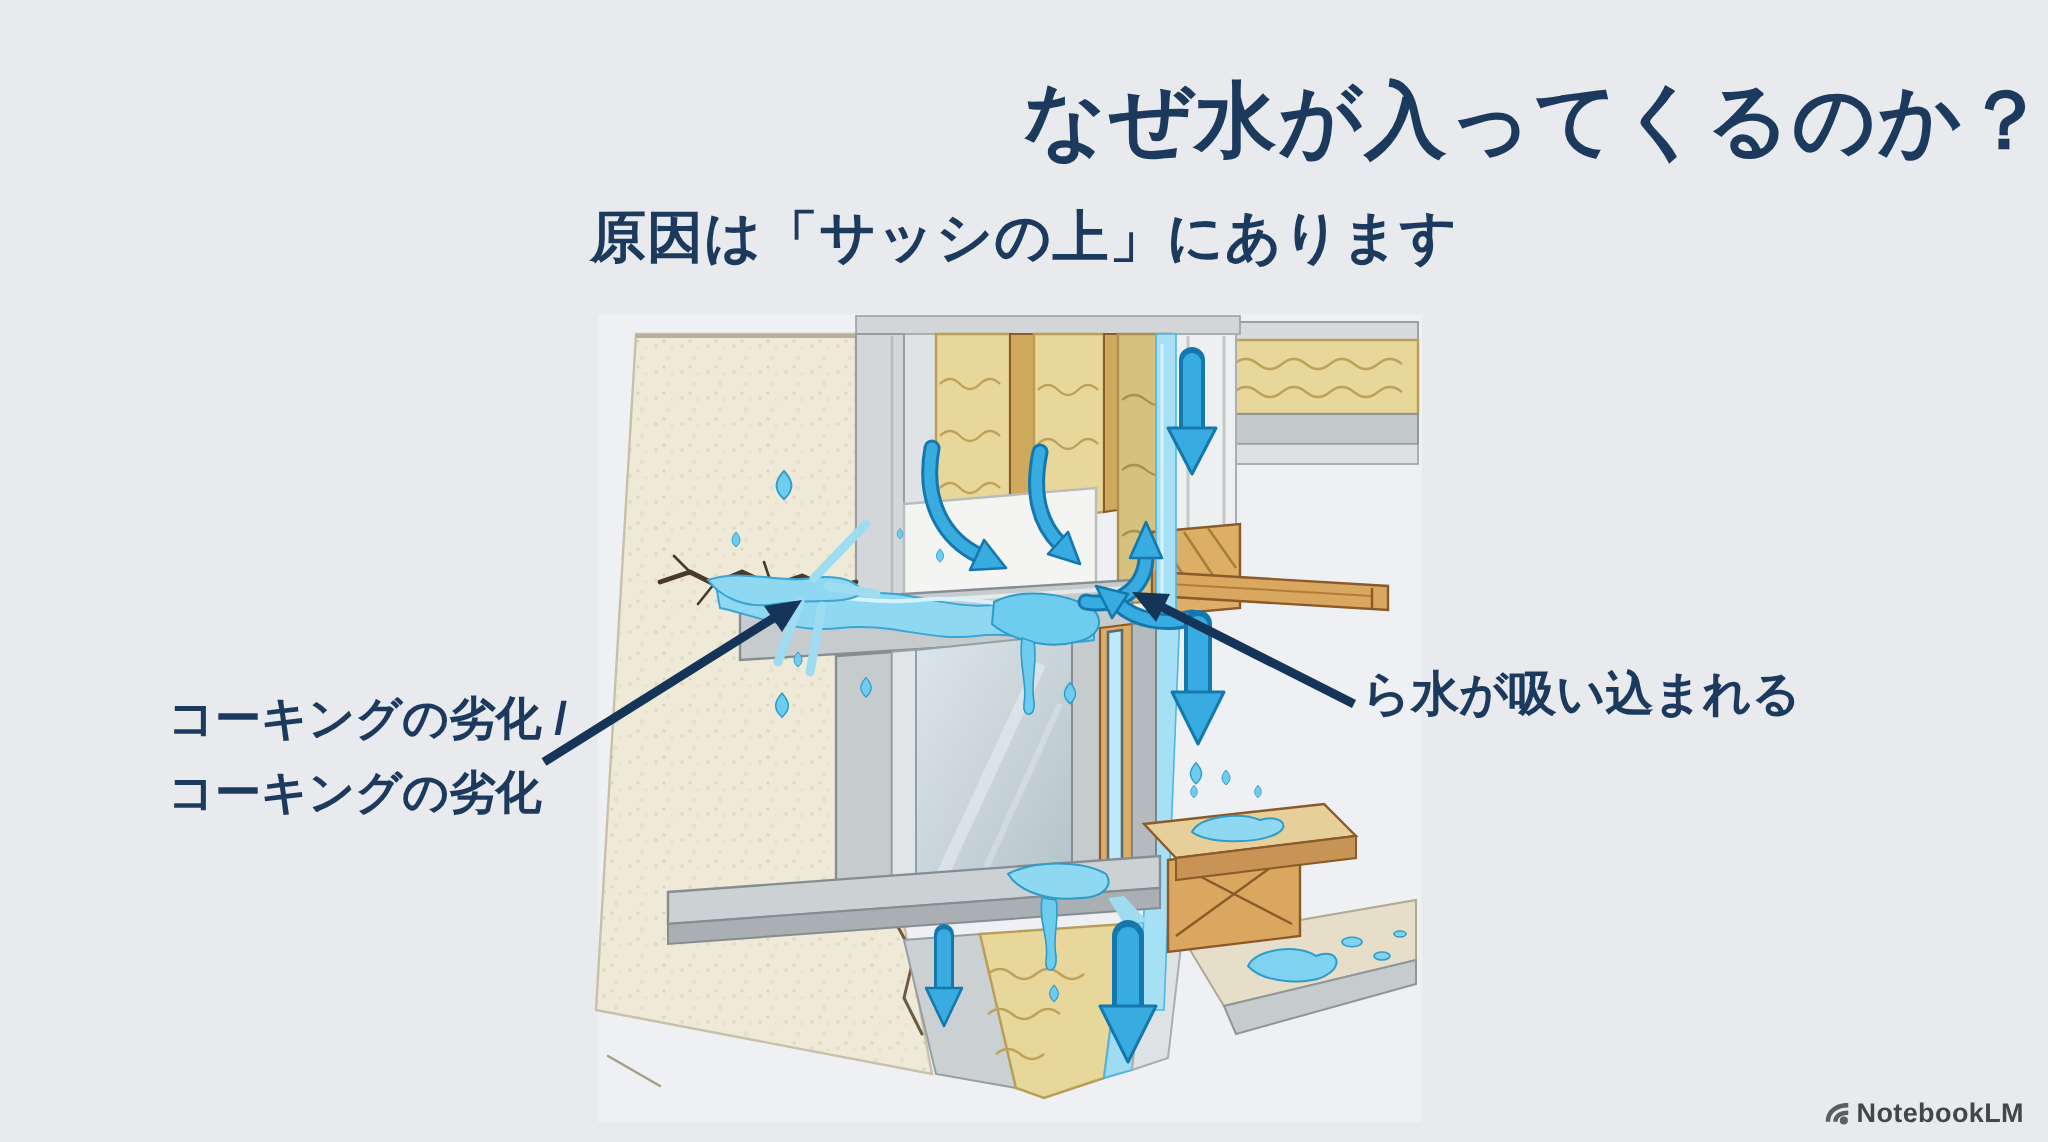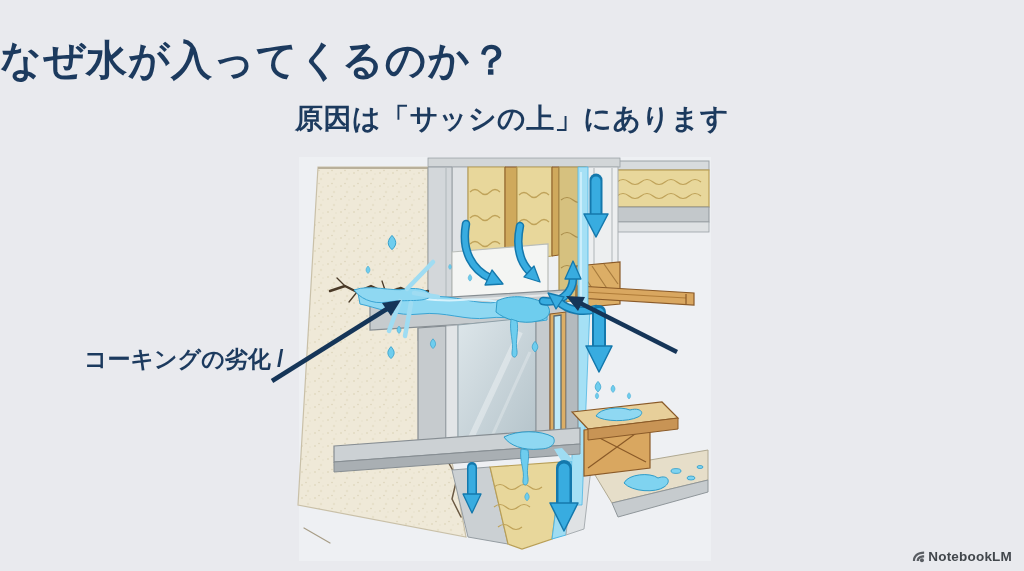--- a/index.html
+++ b/index.html
@@ -3,21 +3,21 @@
 <meta charset="utf-8">
 <style>
   html,body{margin:0;padding:0;}
   body{
     width:1024px;height:571px;position:relative;overflow:hidden;
     background:#e9eaee;
     font-family:"Liberation Sans","DejaVu Sans",sans-serif;
   }
   .scene{position:absolute;left:0;top:0;width:1024px;height:571px;}
   .title{
-    position:absolute;top:33px;left:0;width:1024px;text-align:left;
+    position:absolute;top:33px;left:0;width:1024px;text-align:right;
     font-size:41px;font-weight:800;color:#1c3a5e;letter-spacing:1px;
   }
   .subtitle{
     position:absolute;top:100px;left:0;width:1024px;text-align:center;
     font-size:28px;font-weight:700;color:#1c3a5e;letter-spacing:.5px;
   }
   .callout{position:absolute;color:#1c3a5e;font-weight:700;white-space:nowrap;}
   .callout-left{left:84px;top:341px;font-size:23px;line-height:37px;}
   .callout-right{left:681px;top:327px;font-size:24px;line-height:41px;}
   .logo{
@@ -236,23 +236,25 @@
       <polygon points="566,296 585,297 578,311" fill="#153558"></polygon>
     </g>
   </g>
 </svg>
 
 <div class="title">なぜ水が入ってくるのか？</div>
 <div class="subtitle">原因は「サッシの上」にあります</div>
 
 <div class="callout callout-left">
   <div>コーキングの劣化 /</div>
+  <div>コーキングの劣化</div>
 </div>
 
 <div class="callout callout-right">
+  <div>ら水が吸い込まれる</div>
 </div>
 
 <div class="logo">
   <span>
     <svg width="15" height="15" viewBox="0 0 24 24">
       <path d="M3,19 C3,10 10,4 21,4 L21,7.5 C12,7.5 6.5,12 6.5,19 Z" fill="#5a5e63"></path>
       <path d="M9,19 C9,13.5 13.5,10 21,10 L21,13.5 C15.5,13.5 12.5,15.5 12.5,19 Z" fill="#5a5e63"></path>
       <circle cx="17.5" cy="18" r="3.2" fill="#5a5e63"></circle>
     </svg>
   </span>

